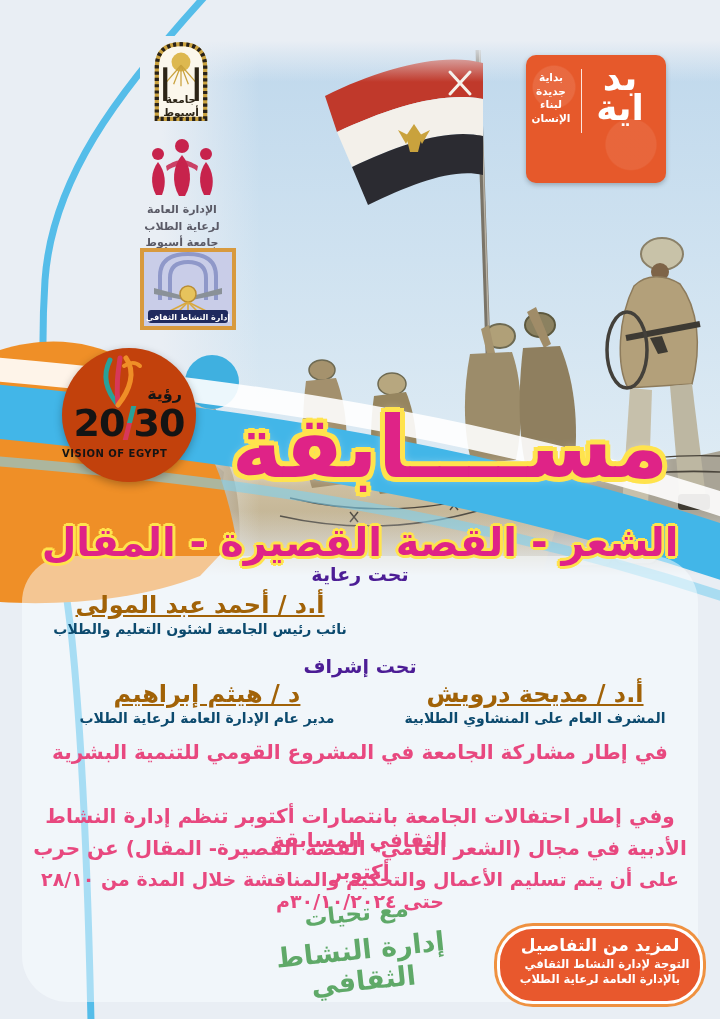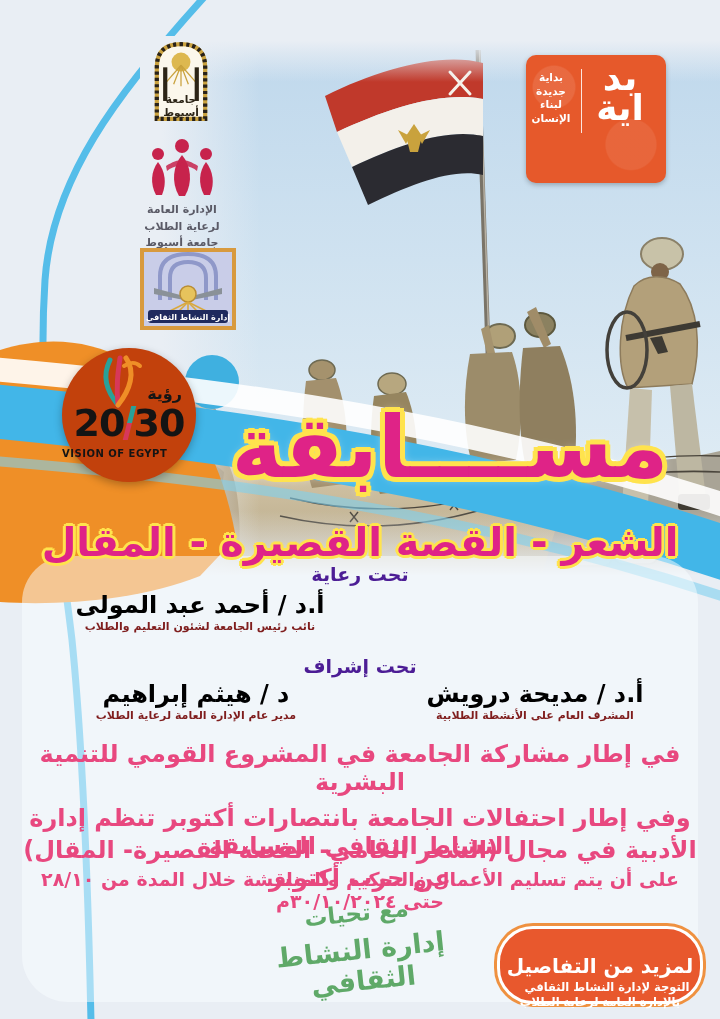--- a/index.html
+++ b/index.html
@@ -60,33 +60,33 @@
   .yellow-outline-lg{text-shadow:
     -5px 0 0 #ffe34d,5px 0 0 #ffe34d,0 -5px 0 #ffe34d,0 5px 0 #ffe34d,
     -4px -4px 0 #ffe34d,4px -4px 0 #ffe34d,-4px 4px 0 #ffe34d,4px 4px 0 #ffe34d,
     0 0 12px rgba(255,255,255,.7);}
   .yellow-outline-sm{text-shadow:
     -3px 0 0 #ffe34d,3px 0 0 #ffe34d,0 -3px 0 #ffe34d,0 3px 0 #ffe34d,
     -2px -2px 0 #ffe34d,2px -2px 0 #ffe34d,-2px 2px 0 #ffe34d,2px 2px 0 #ffe34d;}
 
   
   .section-h{z-index:8;color:#4c1d95;font-size:19px;font-weight:bold;}
-  .gname{color:#000000;font-size:24px;font-weight:bold;line-height:1.15;}
-  .grole{color:#7f1d1d;font-size:11px;font-weight:bold;line-height:1.3;}
+  .gname{color:#a16207;font-size:24px;font-weight:bold;line-height:1.15;text-decoration:underline;}
+  .grole{color:#0c4a6e;font-size:14px;font-weight:bold;line-height:1.3;}
   .person{z-index:8;text-align:center;}
   .body-line{z-index:8;left:20px;width:680px;text-align:center;
-    color:#e8487f;font-size:24px;font-weight:bold;}
+    color:#e8487f;font-size:20px;font-weight:bold;}
   #signature{left:235px;top:900px;width:250px;z-index:8;text-align:center;
     color:#4b9f55;transform:rotate(-6deg);opacity:.88;}
   #sig-1{font-size:23px;font-weight:bold;}
   #sig-2{font-size:27px;font-weight:bold;margin-top:8px;}
   #details-badge{left:497px;top:926px;width:200px;height:72px;z-index:8;
     background:#e8582d;border:3px solid #fff;border-radius:36px;
     box-shadow:0 0 0 3px #ef9140;color:#fff;text-align:center;}
-  .badge-l1{font-size:20px;font-weight:bold;margin-top:25px;}
+  .badge-l1{font-size:17px;font-weight:bold;margin-top:6px;}
   .badge-l2{font-size:11.5px;font-weight:bold;margin-top:2px;margin-left:14px;}
   .badge-l3{font-size:11.5px;font-weight:bold;margin-top:1px;}
 </style>
 </head>
 <body>
 
 <div id="poster">
 
   <svg id="arc-svg" class="abs" width="720" height="1019" viewBox="0 0 720 1019">
     <path d="M207,-6 C115,95 52,180 45,280 C36,420 58,520 72,640 C82,740 88,880 91,1022" fill="none" stroke="#45b7e8" stroke-width="7" stroke-linecap="round" opacity=".9"></path>
@@ -296,23 +296,23 @@
 
   <div class="abs ar center section-h" style="left:260px;top:563px;width:200px;">تحت رعاية</div>
   <div class="abs ar person" style="left:35px;top:592px;width:330px;">
     <div class="gname">أ.د / أحمد عبد المولى</div>
     <div class="grole">نائب رئيس الجامعة لشئون التعليم والطلاب</div>
   </div>
 
   <div class="abs ar center section-h" style="left:260px;top:655px;width:200px;">تحت إشراف</div>
   <div class="abs ar person" style="left:380px;top:681px;width:310px;">
     <div class="gname">أ.د / مديحة درويش</div>
-    <div class="grole">المشرف العام على الأنشطة الطلابية</div>
-  </div>
-  <div class="abs ar person" style="left:41px;top:681px;width:310px;">
+    <div class="grole">المشرف العام على المنشاوي الطلابية</div>
+  </div>
+  <div class="abs ar person" style="left:52px;top:681px;width:310px;">
     <div class="gname">د / هيثم إبراهيم</div>
     <div class="grole">مدير عام الإدارة العامة لرعاية الطلاب</div>
   </div>
 
   <div class="abs ar body-line" style="top:740px;">في إطار مشاركة الجامعة في المشروع القومي للتنمية البشرية</div>
   <div class="abs ar body-line" style="top:804px;">وفي إطار احتفالات الجامعة بانتصارات أكتوبر تنظم إدارة النشاط الثقافي المسابقة</div>
   <div class="abs ar body-line" style="top:836px;">الأدبية في مجال (الشعر العامي- القصة القصيرة- المقال) عن حرب أكتوبر</div>
   <div class="abs ar body-line" style="top:868px;font-size:19px;">على أن يتم تسليم الأعمال والتحكيم والمناقشة خلال المدة من ٢٨/١٠ حتى ٣٠/١٠/٢٠٢٤م</div>
 
   <div id="signature" class="abs ar">

